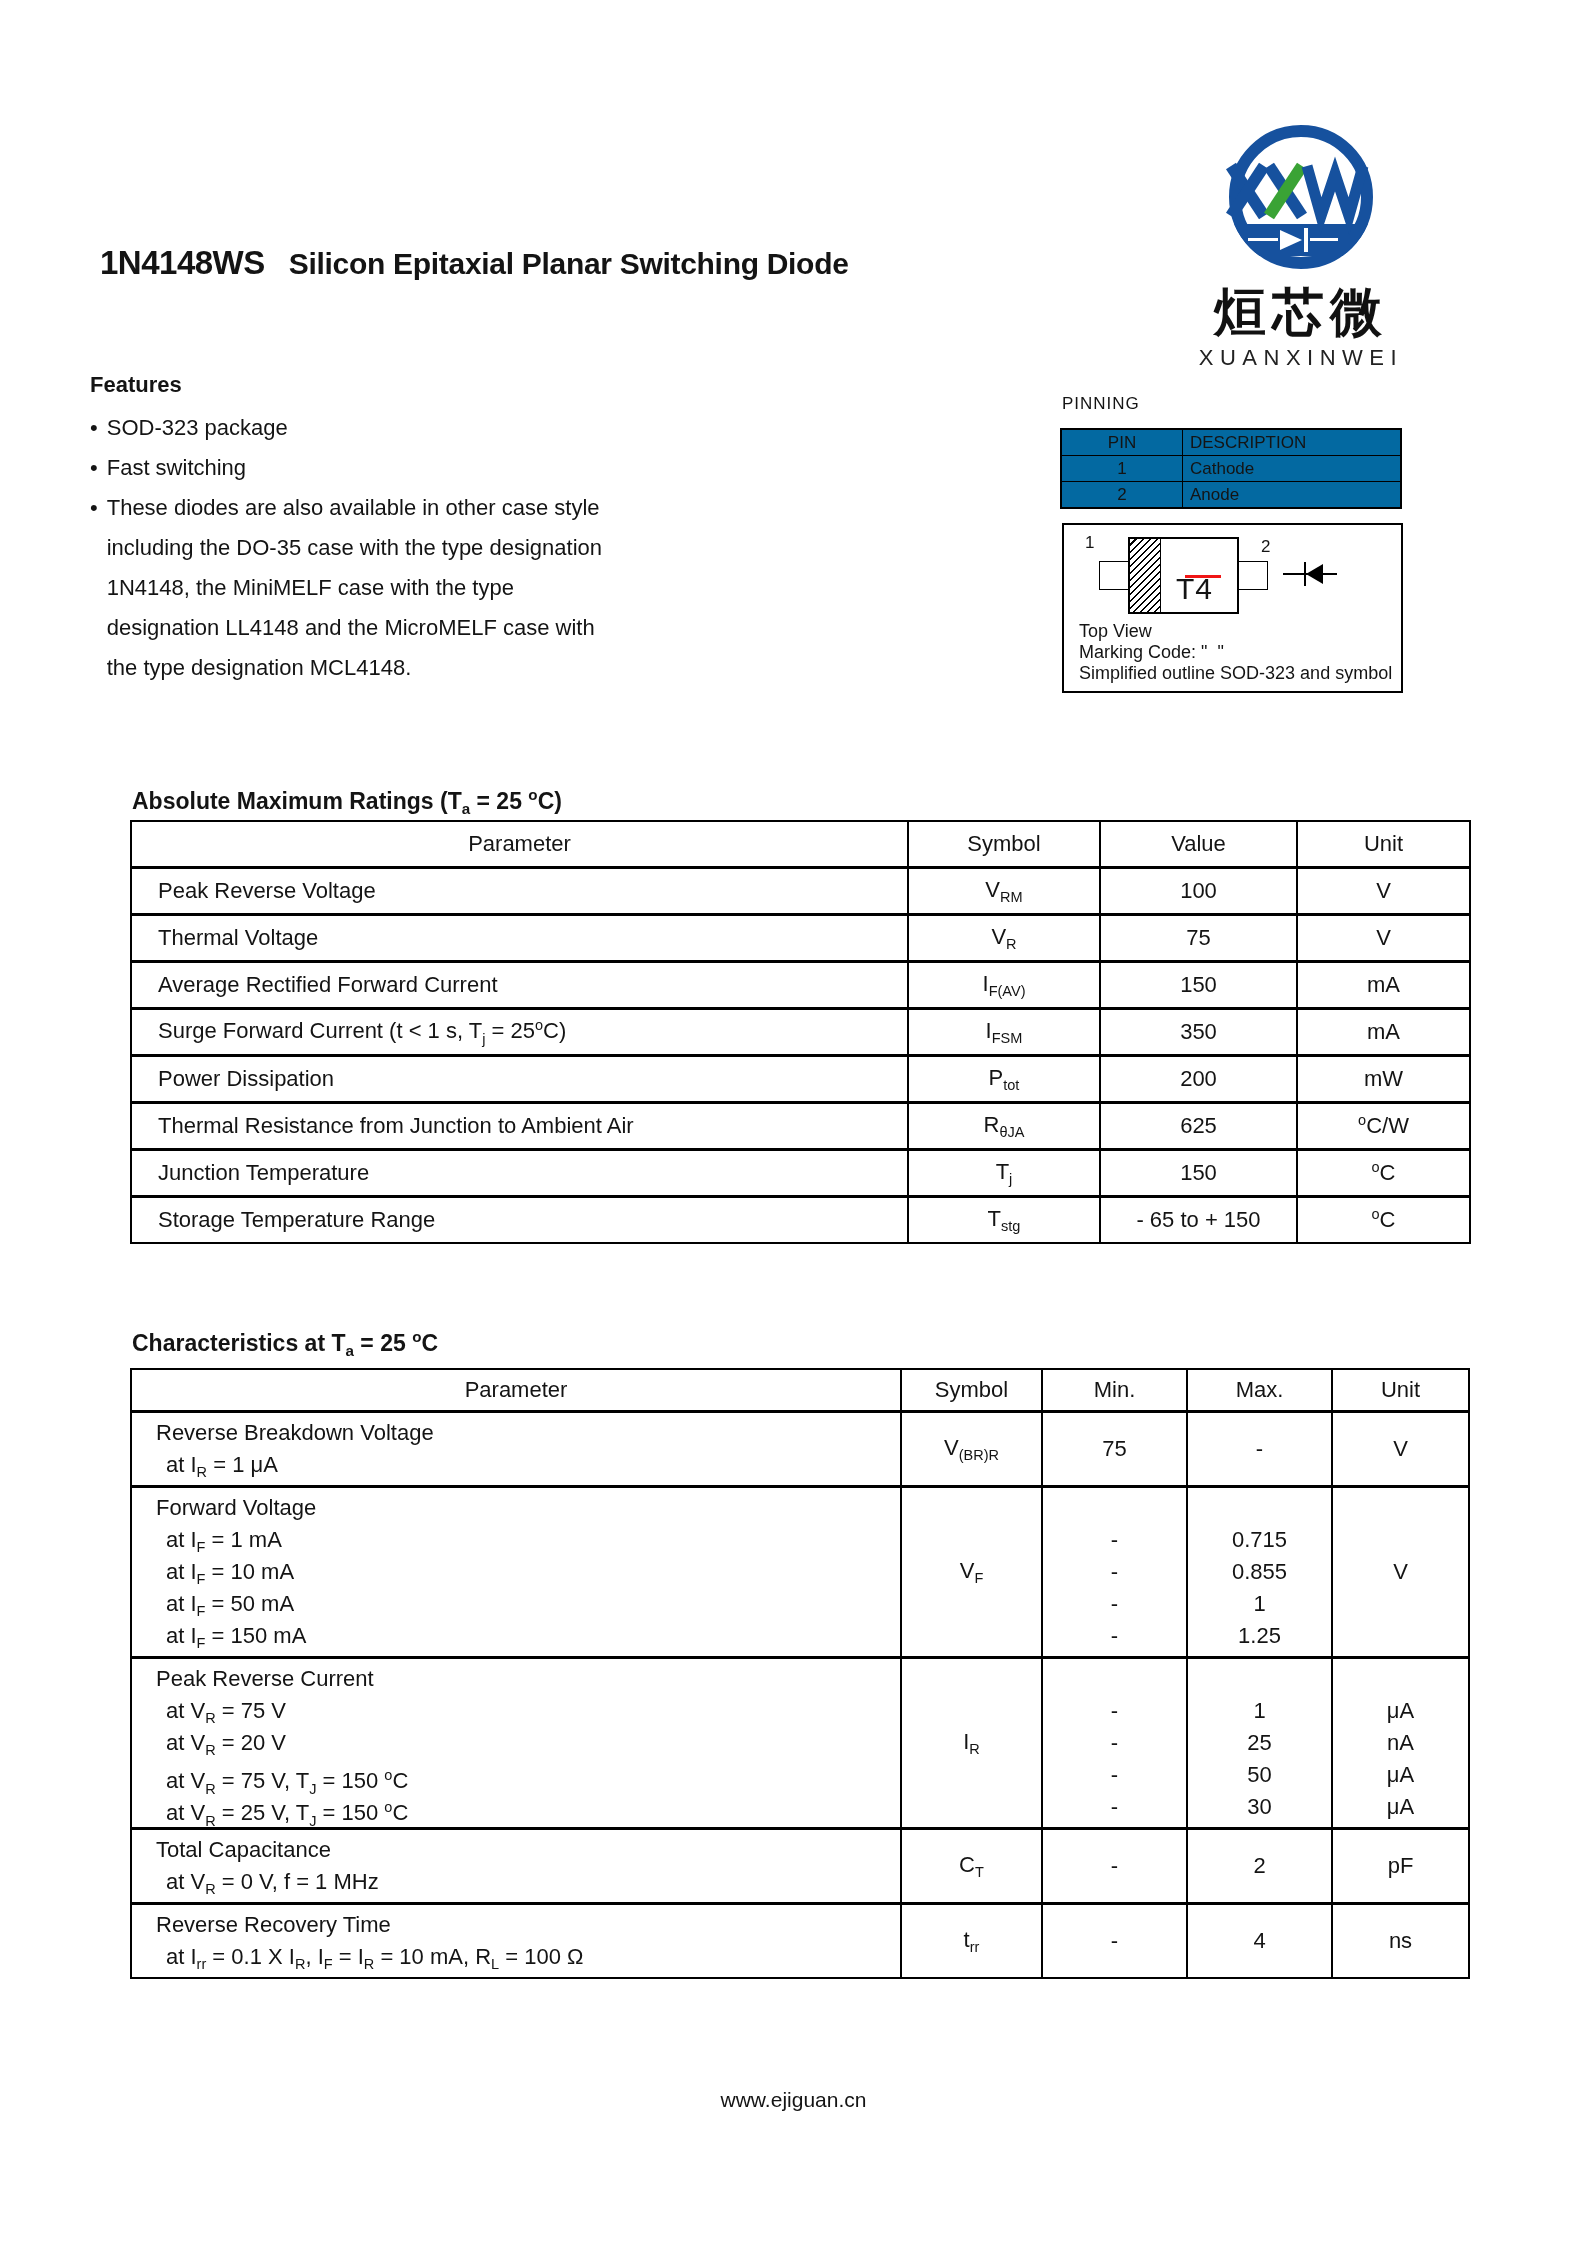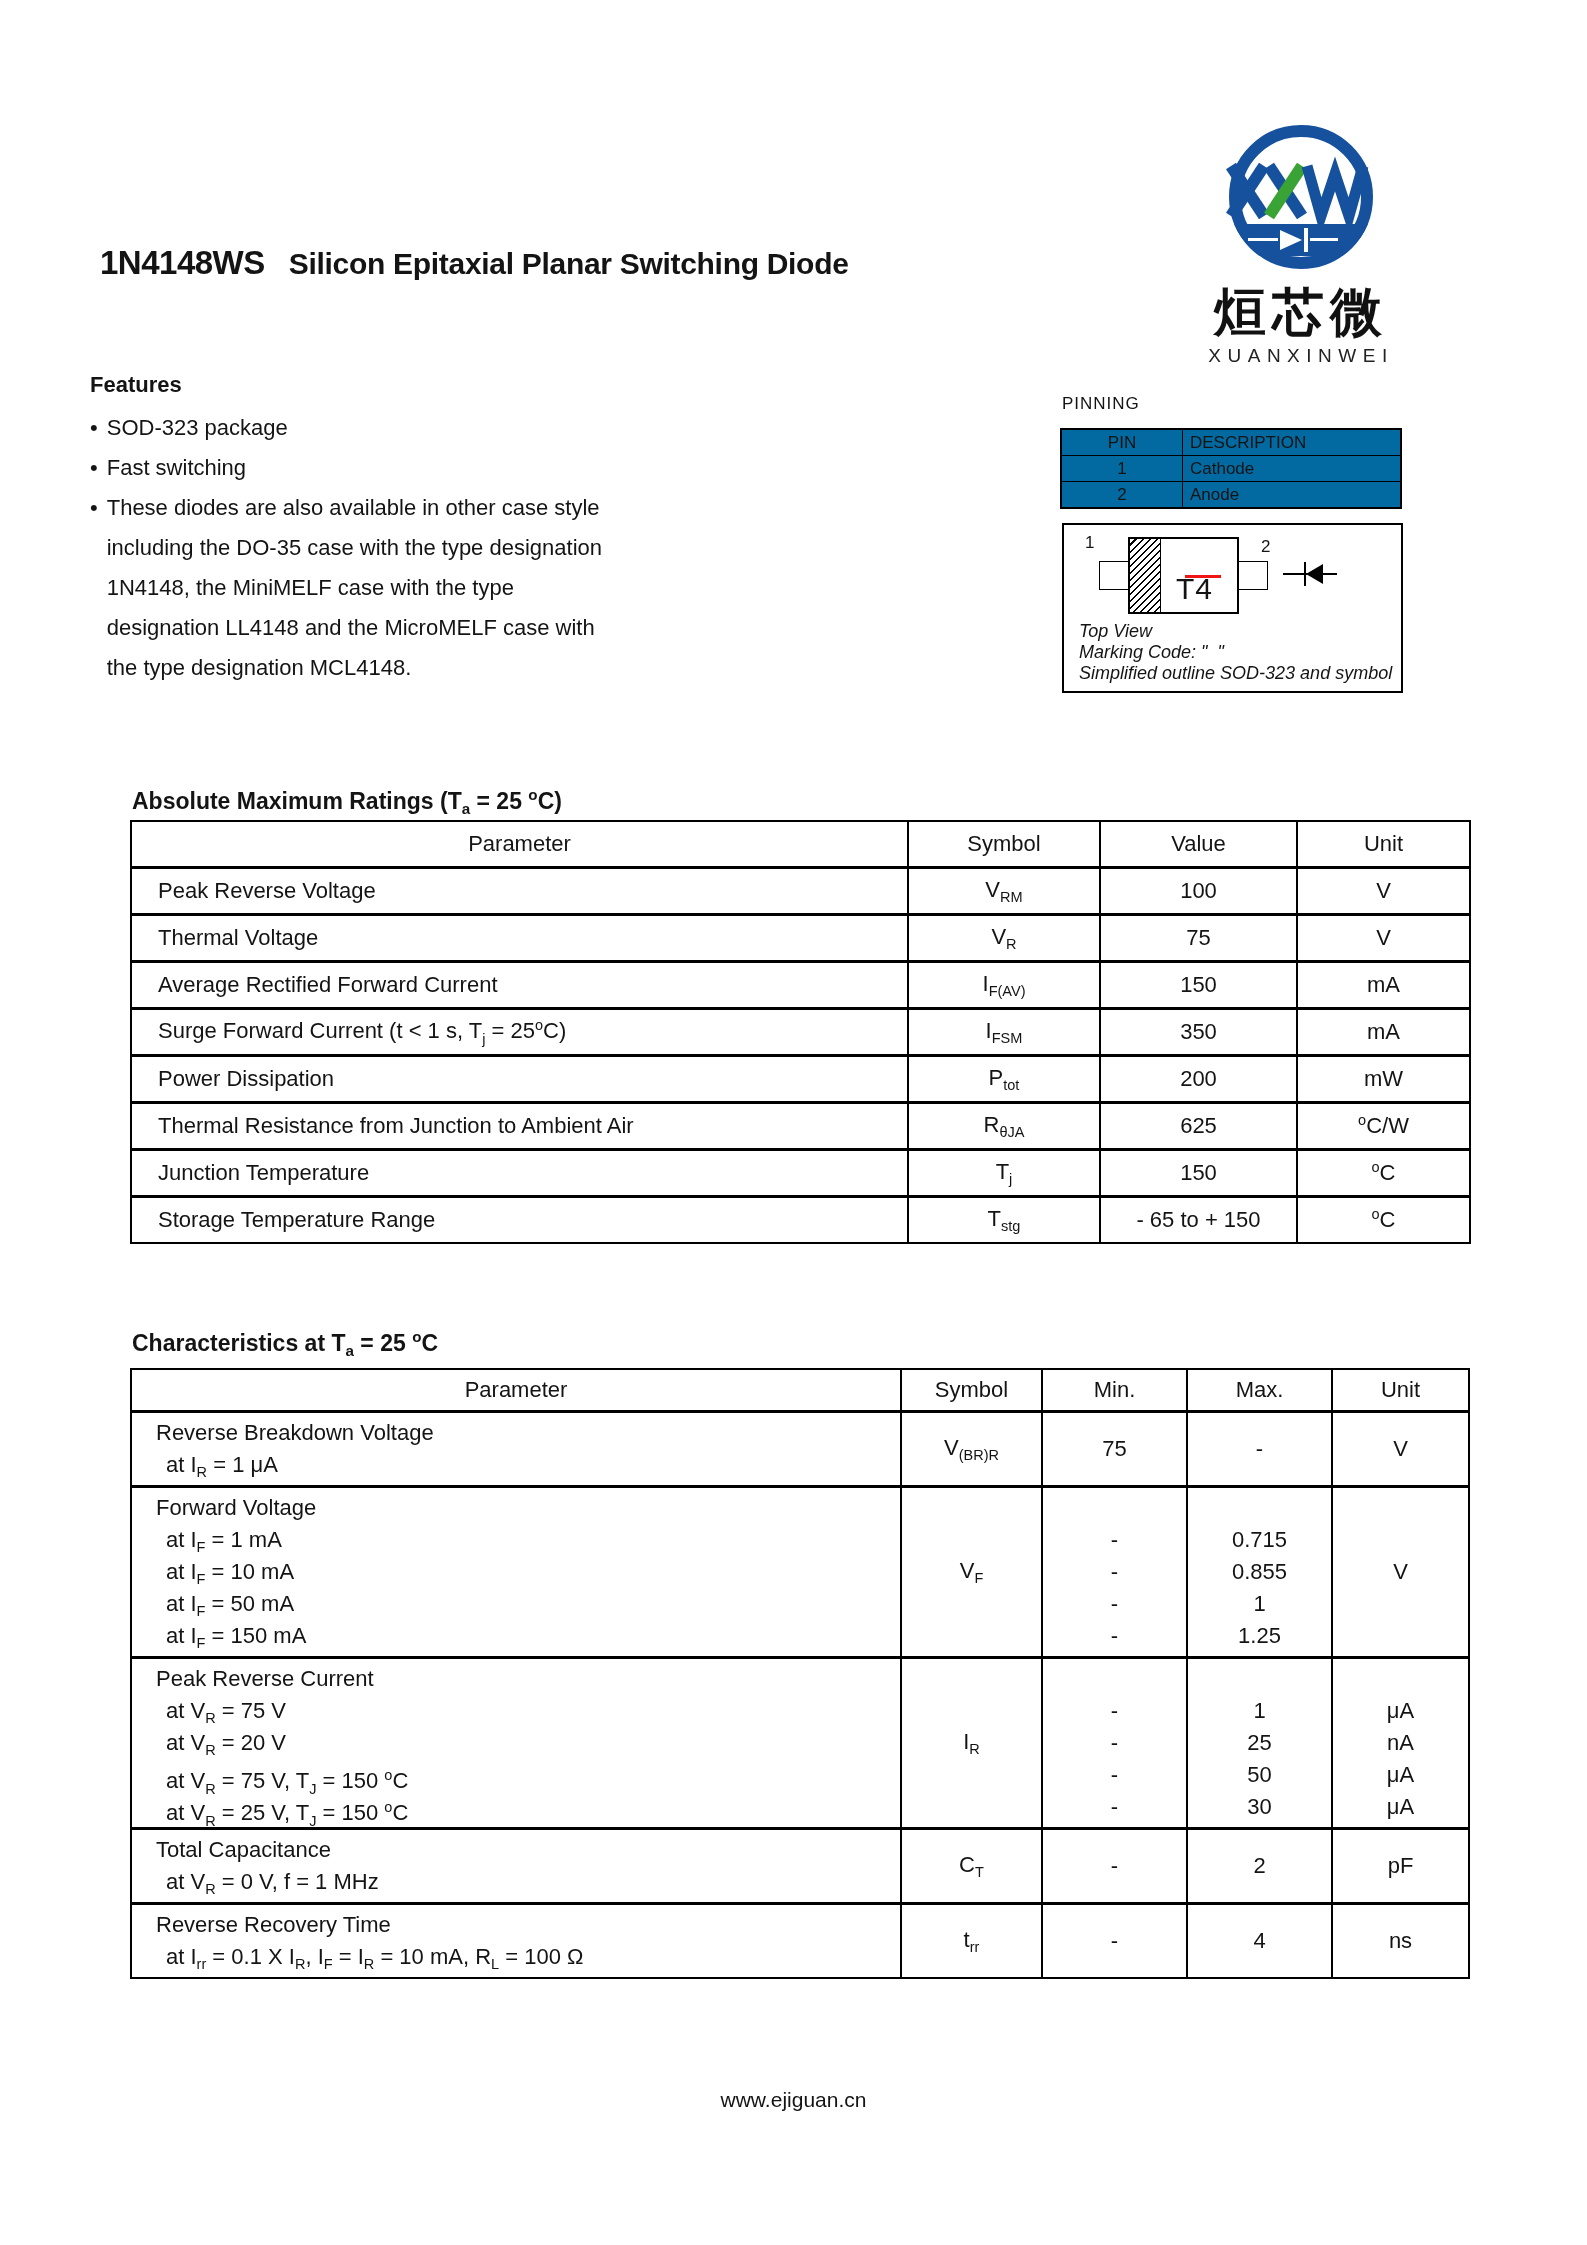--- a/index.html
+++ b/index.html
@@ -14,21 +14,21 @@
   sup { font-size:66%; }
 
   
   .title { position:absolute; left:100px; top:244px; white-space:nowrap; }
   .title .part { font-size:33px; font-weight:700; letter-spacing:-0.5px; }
   .title .subtitle { font-size:30px; font-weight:700; margin-left:24px; letter-spacing:-0.3px; }
 
   
   .logo { position:absolute; left:1172px; top:118px; width:258px; text-align:center; }
   .logo-cjk { font-size:52px; font-weight:700; letter-spacing:6px; color:#111; line-height:60px; margin-top:2px; }
-  .logo-latin { font-size:19px; letter-spacing:6.5px; color:#222; margin-top:3px; }
+  .logo-latin { font-size:22px; letter-spacing:6.5px; color:#222; margin-top:3px; }
 
   
   .features { position:absolute; left:90px; top:370px; width:660px; }
   .features-heading { font-size:22px; font-weight:700; line-height:30px; }
   .features-list { margin-top:8px; }
   .feat-item { display:flex; gap:9px; }
   .feat-item .bullet { line-height:40px; font-size:22px; }
   .feat-line { font-size:22px; line-height:40px; }
 
   
@@ -56,21 +56,21 @@
     background:repeating-linear-gradient(135deg, transparent 0 3.5px, #000 3.5px 5px);
   }
   .marking { position:absolute; left:46px; top:33px; font-size:30px; font-weight:400; letter-spacing:1px; }
   .marking-line { position:absolute; left:55px; top:36px; width:36px; height:3px; background:var(--marking-red,#f00); }
   .diode-sym { position:absolute; left:219px; top:37px; width:54px; height:24px; }
   .d-line { position:absolute; left:0; top:11px; width:54px; height:2px; background:#000; }
   .d-bar  { position:absolute; left:21px; top:0; width:2px; height:24px; background:#000; }
   .d-tri  { position:absolute; left:23px; top:2px; width:0; height:0;
             border-top:10px solid transparent; border-bottom:10px solid transparent; border-right:17px solid #000; }
   .fig-caption { position:absolute; left:15px; top:96px; font-size:18px; line-height:21px; }
-  .fig-caption .cap-line { white-space:pre;font-style:italic; }
+  .fig-caption .cap-line { white-space:pre; }
 
   
   .sec-heading { position:absolute; left:132px; font-size:23px; font-weight:700; }
   .amr-heading { top:786px; }
   .char-heading { top:1328px; }
 
   
   .amr-table { position:absolute; left:130px; top:820px; width:1341px; border:2px solid #000; background:#fff; }
   .amr-row { display:grid; grid-template-columns:775px 192px 197px 173px; height:47px; border-top:3px solid #000; }
   .amr-row:first-child { border-top:none; height:44px; }

